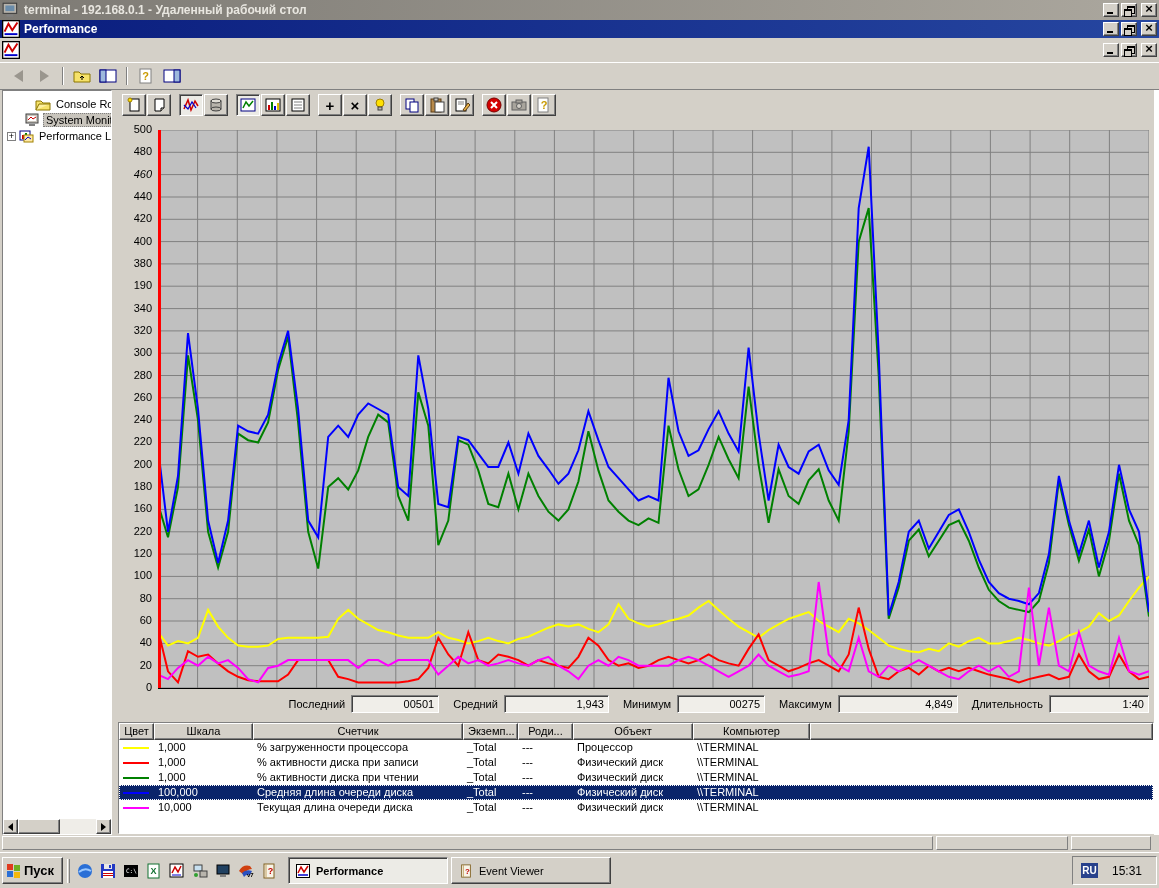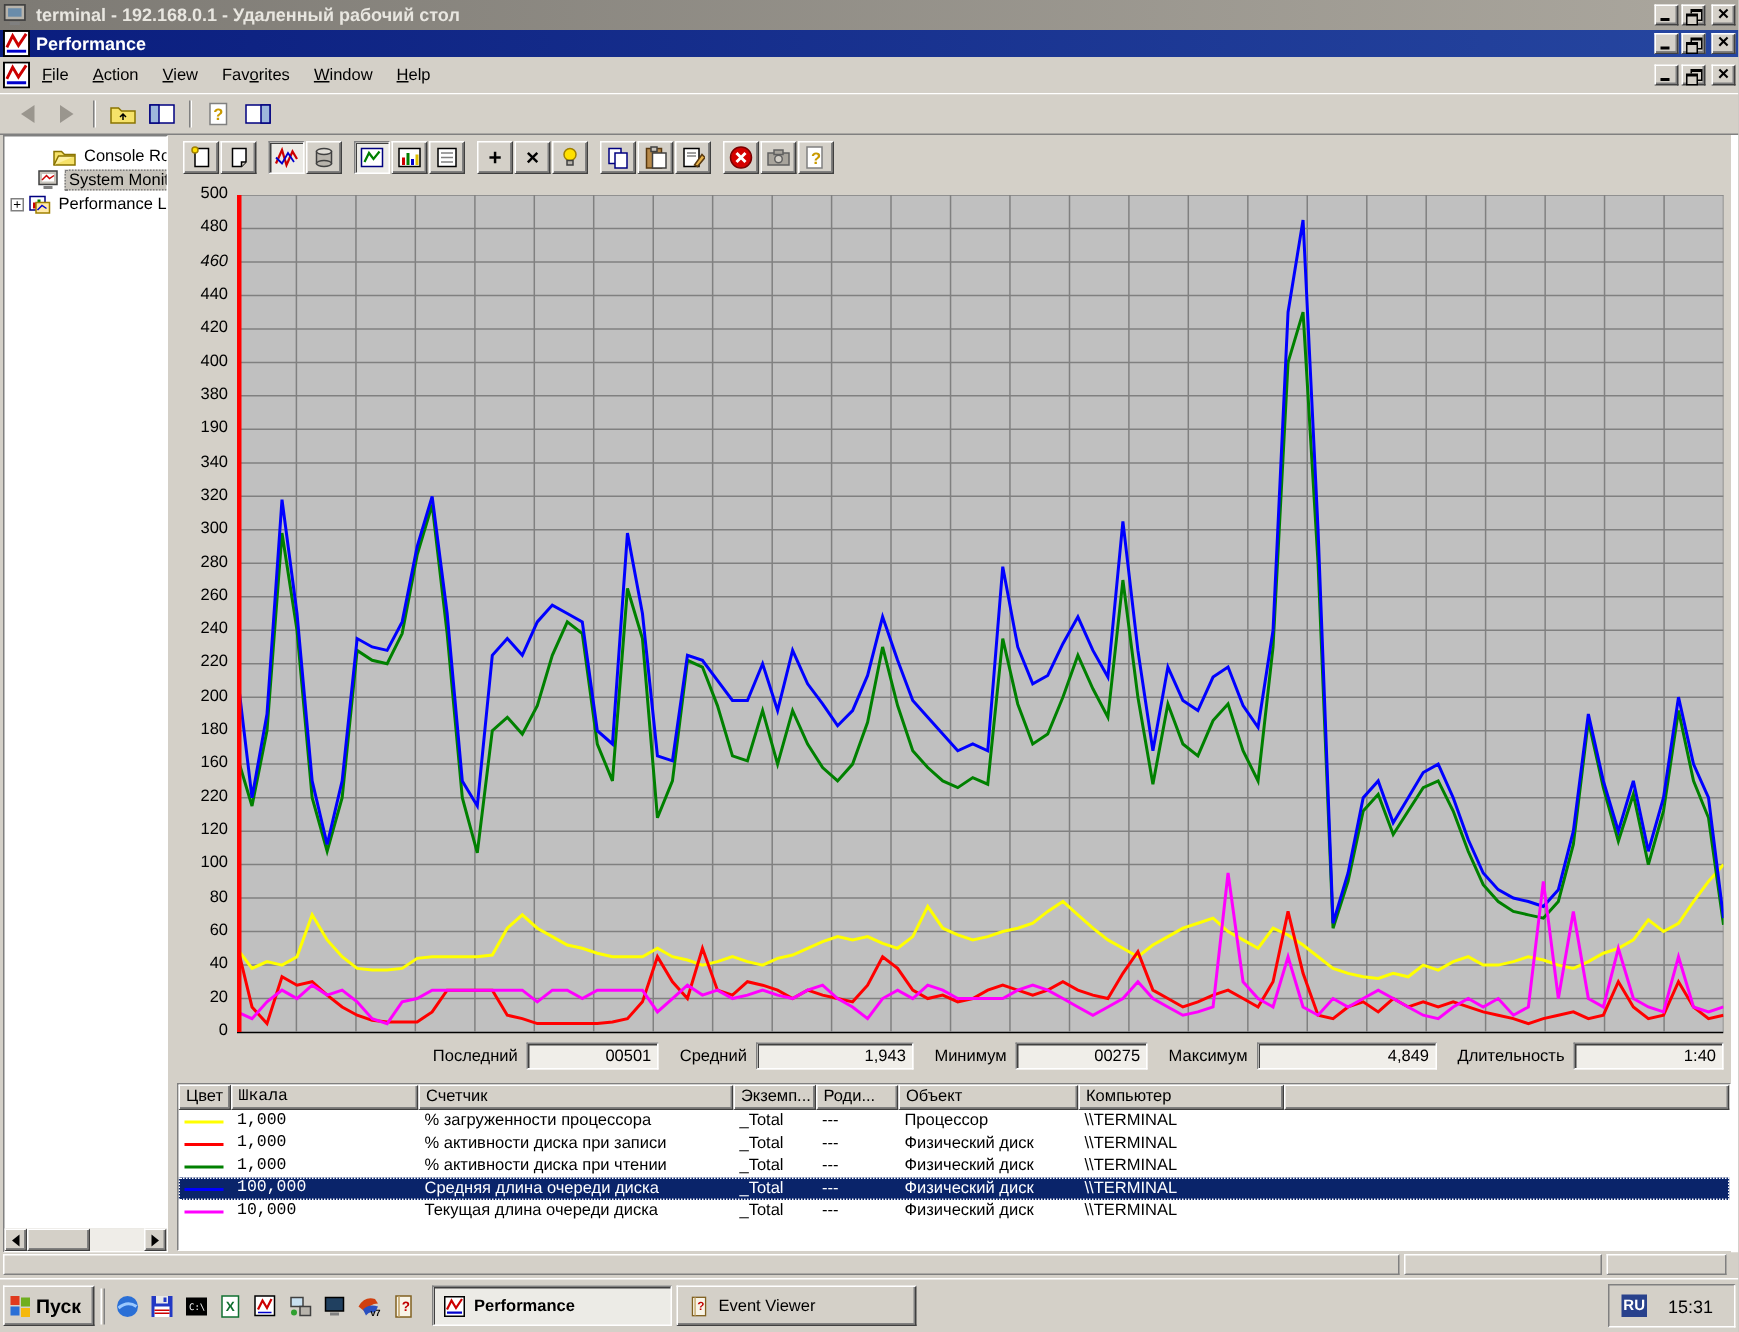--- a/index.html
+++ b/index.html
@@ -78,26 +78,26 @@
   .stat-label { margin-left:8px; }
   .stat-box { height:18px; background:#f0eee9; border:1px solid; border-color:#808080 #fff #fff #808080;
     box-shadow:inset 1px 1px 0 #404040; text-align:right; padding:2px 4px 0 2px; }
   .w88{width:88px;} .w105{width:105px;} .w120{width:120px;} .w100{width:100px;}
 
   
   .counter-table { position:absolute; left:2px; top:632px; width:1036px; height:112px; background:#fff;
     border:1px solid; border-color:#808080 #fff #fff #808080; overflow:hidden; }
   .chead { display:flex; height:17px; }
   .hcell { background:#d4d0c8; border:1px solid; border-color:#fff #404040 #404040 #fff;
-    box-shadow:inset -1px -1px 0 #808080; padding:1px 4px; white-space:nowrap; overflow:hidden; }
+    box-shadow:inset -1px -1px 0 #808080; padding:1px 4px; white-space:nowrap; overflow:hidden;text-align:center; }
   .crow { display:flex; height:15px; align-items:center; }
   .crow span { padding:0 4px; white-space:nowrap; overflow:hidden; height:15px; line-height:15px; }
   .crow.sel { background:#0a246a; color:#fff; outline:1px dotted #fff; outline-offset:-1px; }
-  .c0{width:35px;flex:none;} .c1{width:125px;flex:none;font-family:Liberation Mono, monospace;} .c2{width:210px;flex:none;} .c3{width:55px;flex:none;}
-  .c4{width:55px;flex:none;} .c5{width:120px;flex:none;} .c6{width:137px;flex:none;} .cfill{flex:1;}
+  .c0{width:35px;flex:none;} .c1{width:99px;flex:none;} .c2{width:210px;flex:none;} .c3{width:55px;flex:none;}
+  .c4{width:55px;flex:none;} .c5{width:120px;flex:none;} .c6{width:117px;flex:none;} .cfill{flex:1;}
   .c-color { display:flex; align-items:center; }
   .c-color i { display:block; width:26px; height:2px; }
 
   
   .statusbar { position:absolute; left:0; top:835px; width:1159px; height:17px; background:#d4d0c8; display:flex; gap:3px; padding:1px 2px; }
   .spanel { height:14px; background:#d4d0c8; border:1px solid; border-color:#fff #808080 #808080 #fff; }
   .sp1{width:931px;} .sp2{width:132px;} .sp3{width:80px;}
 
   
   .taskbar { position:absolute; left:0; top:852px; width:1159px; height:36px; background:#d4d0c8;
@@ -154,28 +154,20 @@
       <span class="wbtn g-x close"></span>
     </span>
   </div>
 
   <div class="menubar">
     <svg class="qicon" width="14" height="14" viewBox="0 0 14 14">
         <rect x="0.5" y="0.5" width="13" height="13" fill="#fff" stroke="#000"></rect>
         <polyline points="2,9 5,3 8,8 12,2" stroke="#cc0000" fill="none" stroke-width="1.5"></polyline>
         <line x1="2" y1="11" x2="12" y2="11" stroke="#0000cc" stroke-width="1.5"></line>
       </svg>
-    <span style="display:flex;">
-        <span class="menu-item"><u>F</u>ile</span>
-        <span class="menu-item"><u>A</u>ction</span>
-        <span class="menu-item"><u>V</u>iew</span>
-        <span class="menu-item">Fav<u>o</u>rites</span>
-        <span class="menu-item"><u>W</u>indow</span>
-        <span class="menu-item"><u>H</u>elp</span>
-      </span>
     <span class="spacer"></span>
     <span class="winbtns">
       <span class="wbtn g-min"></span>
       <span class="wbtn g-rest"></span>
       <span class="wbtn g-x close"></span>
     </span>
   </div>
 
   <div class="navbar">
     <span class="navbtn">

